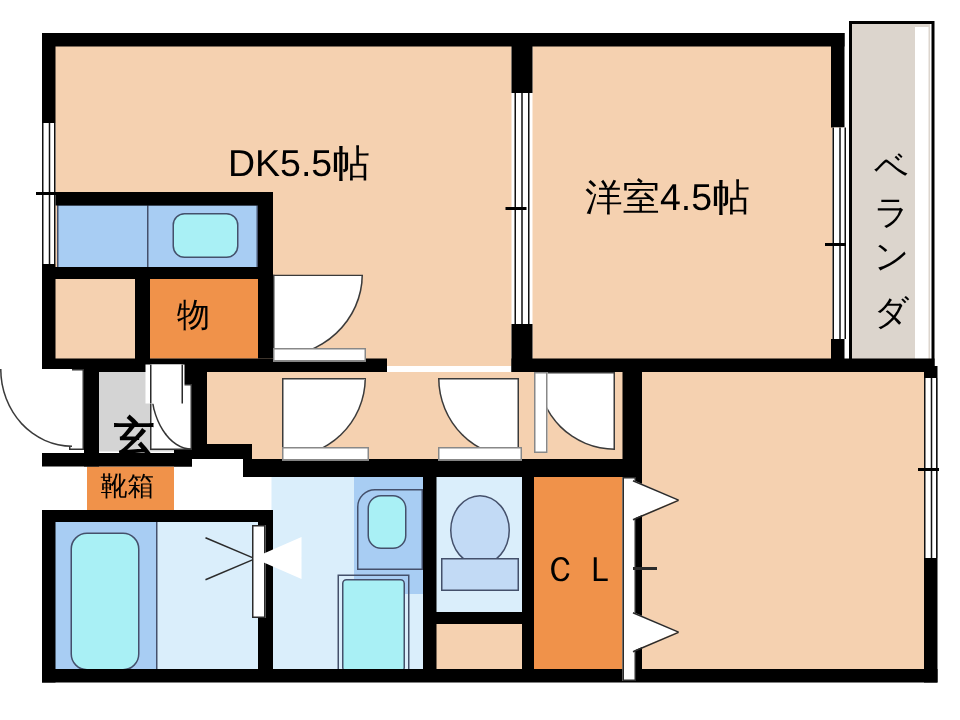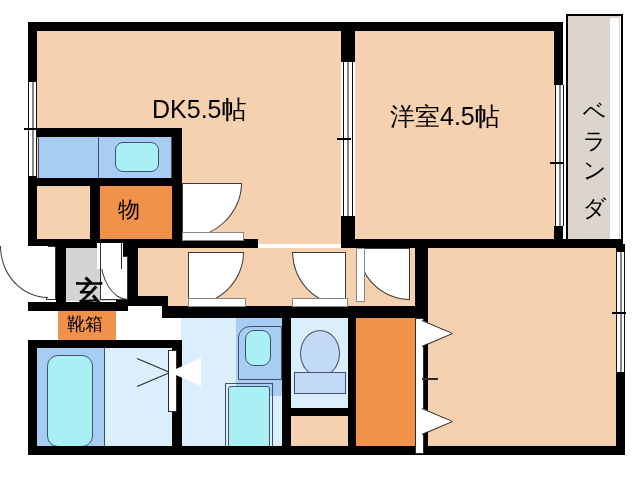--- a/index.html
+++ b/index.html
@@ -246,25 +246,26 @@
   <div class="abs" style="left:422px; top:320px; width:33px; height:1px; background:#2b2b2b; transform-origin:left center; transform:rotate(23deg);"></div>
   <div class="abs" style="left:422px; top:346px; width:33px; height:1px; background:#2b2b2b; transform-origin:left center; transform:rotate(-23deg);"></div>
 
   <div class="abs" style="left:422px; top:408px; width:30px; height:0; border-top:13px solid transparent; border-bottom:13px solid transparent; border-left:30px solid #ffffff;"></div>
   <div class="abs" style="left:422px; top:408px; width:33px; height:1px; background:#2b2b2b; transform-origin:left center; transform:rotate(23deg);"></div>
   <div class="abs" style="left:422px; top:434px; width:33px; height:1px; background:#2b2b2b; transform-origin:left center; transform:rotate(-23deg);"></div>
   <div class="abs" style="left:422px; top:378px; width:16px; height:2px; background:#2b2b2b;"></div>
 
   <div class="label lbl-room" style="left:152px; top:97px;">DK5.5帖</div>
 
-  <div class="label lbl-room" style="left:390px; top:104px;">洋室4.5帖</div>
+  <div class="label lbl-room" style="left:390px; top:120px;">洋室4.5帖</div>
 
   <div class="lbl-vert" style="left:583px; top:85px;">ベランダ</div>
 
 
   <div class="label lbl-small" style="left:118px; top:199px; font-size:22px;">物</div>
 
   <div class="label" style="left:76px; top:278px; font-size:27px; font-weight:700;">玄</div>
 
   <div class="label" style="left:67px; top:315px; font-size:18px;text-align:center;">靴箱</div>
 
+  <div class="label lbl-cl" style="left:362px; top:368px;">ＣＬ</div>
 
 </div>
 
 </body></html>

